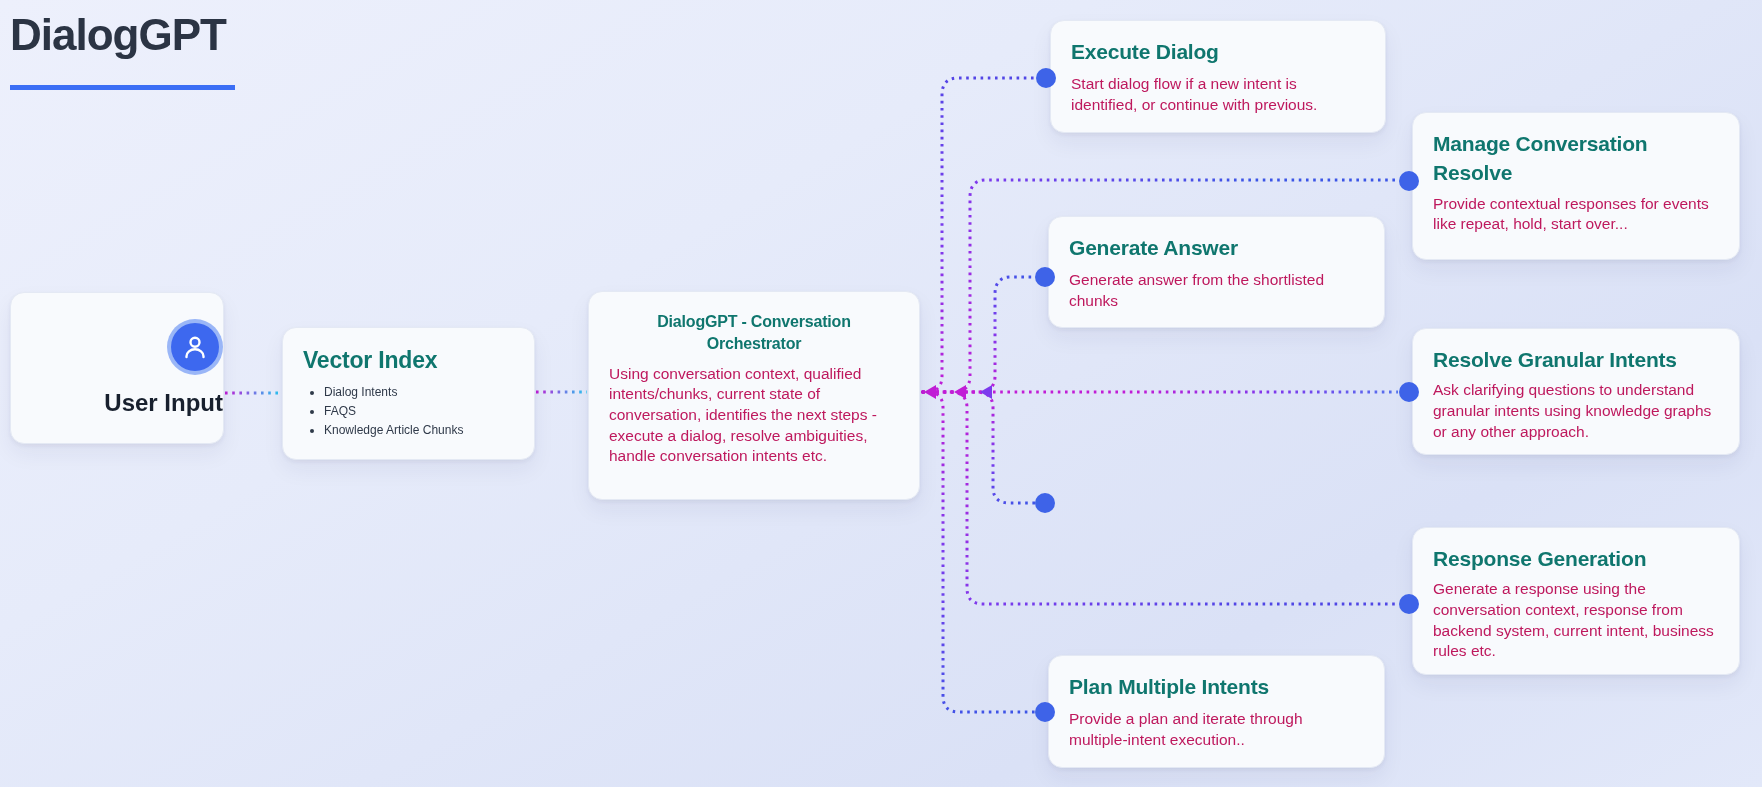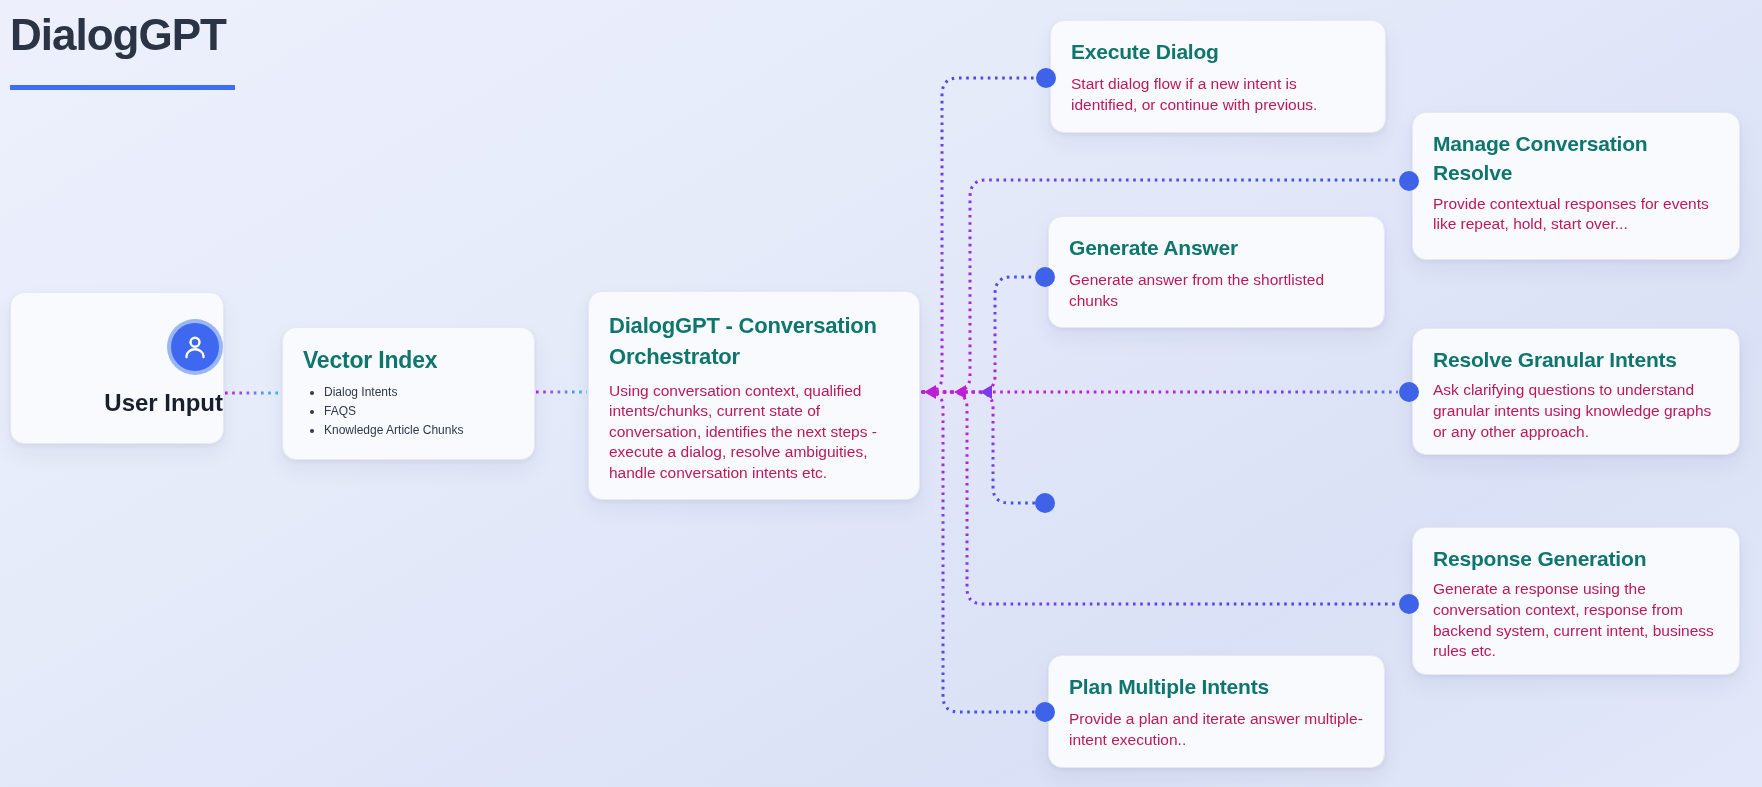--- a/index.html
+++ b/index.html
@@ -11,21 +11,21 @@
   .page-title{position:absolute;left:10px;top:10px;font-size:44px;font-weight:700;color:#2b3444;letter-spacing:-1px;}
   .title-underline{position:absolute;left:10px;top:85px;width:225px;height:5px;background:#3b6ef5;}
   .node{
     position:absolute;background:#f8fafd;border:1px solid #e4e9f4;border-radius:14px;
     box-shadow:0 2px 4px rgba(30,41,80,.06),0 10px 22px rgba(30,41,80,.06);
     box-sizing:border-box;
   }
   .pad{padding:16px 20px 14px 20px;}
   .node-title{font-size:21px;font-weight:700;color:#0f766e;line-height:1.4;letter-spacing:-.2px;}
   .node-desc{font-size:15.5px;color:#be185d;line-height:1.33;margin-top:8px;}
-  .orch-title{font-size:22px;}
+  .orch-title{font-size:16px;text-align:center;}
   .vi-list{margin:8px 0 0 0;padding-left:21px;font-size:12px;color:#2f3949;line-height:1.4;}
   .vi-list li{margin:0 0 2px 0;}
   .user-node{display:flex;flex-direction:column;align-items:flex-end;justify-content:center;gap:14px;}
   .avatar-ring{width:56px;height:56px;border-radius:50%;background:#9ab6f7;display:flex;align-items:center;justify-content:center;}
   .avatar{width:48px;height:48px;border-radius:50%;background:#3d68ef;display:flex;align-items:center;justify-content:center;}
   .user-label{font-size:24px;font-weight:700;color:#18202e;}
   .edges{position:absolute;left:0;top:0;pointer-events:none;}
 </style>
 </head>
 <body>
@@ -147,21 +147,21 @@
   </div>
 
 
   <div class="node pad" style="left:1412px;top:527px;width:328px;height:148px;">
     <div class="node-title">Response Generation</div>
     <div class="node-desc" style="margin-top:6px;">Generate a response using the conversation context, response from backend system, current intent, business rules etc.</div>
   </div>
 
   <div class="node pad" style="left:1048px;top:655px;width:337px;height:113px;">
     <div class="node-title">Plan Multiple Intents</div>
-    <div class="node-desc">Provide a plan and iterate answer multiple-intent execution..</div>
+    <div class="node-desc">Provide a plan and iterate through multiple-intent execution..</div>
   </div>
 
   <svg class="edges" width="1762" height="787" style="z-index:5;">
     <g>
       <circle cx="1046" cy="78" r="10" fill="#3e63e8"></circle>
       <circle cx="1409" cy="181" r="10" fill="#3e63e8"></circle>
       <circle cx="1045" cy="277" r="10" fill="#3e63e8"></circle>
       <circle cx="1409" cy="392" r="10" fill="#3e63e8"></circle>
       <circle cx="1045" cy="503" r="10" fill="#3e63e8"></circle>
       <circle cx="1409" cy="604" r="10" fill="#3e63e8"></circle>

